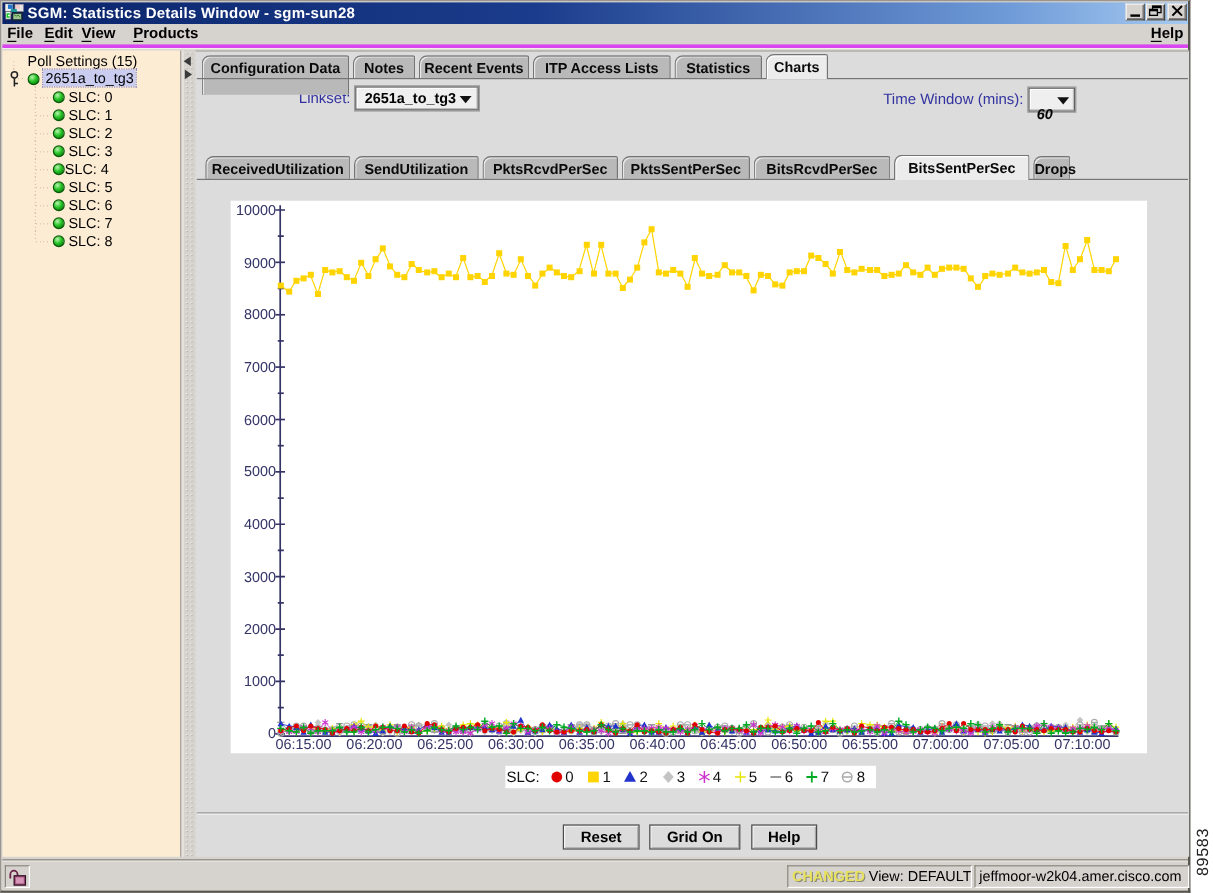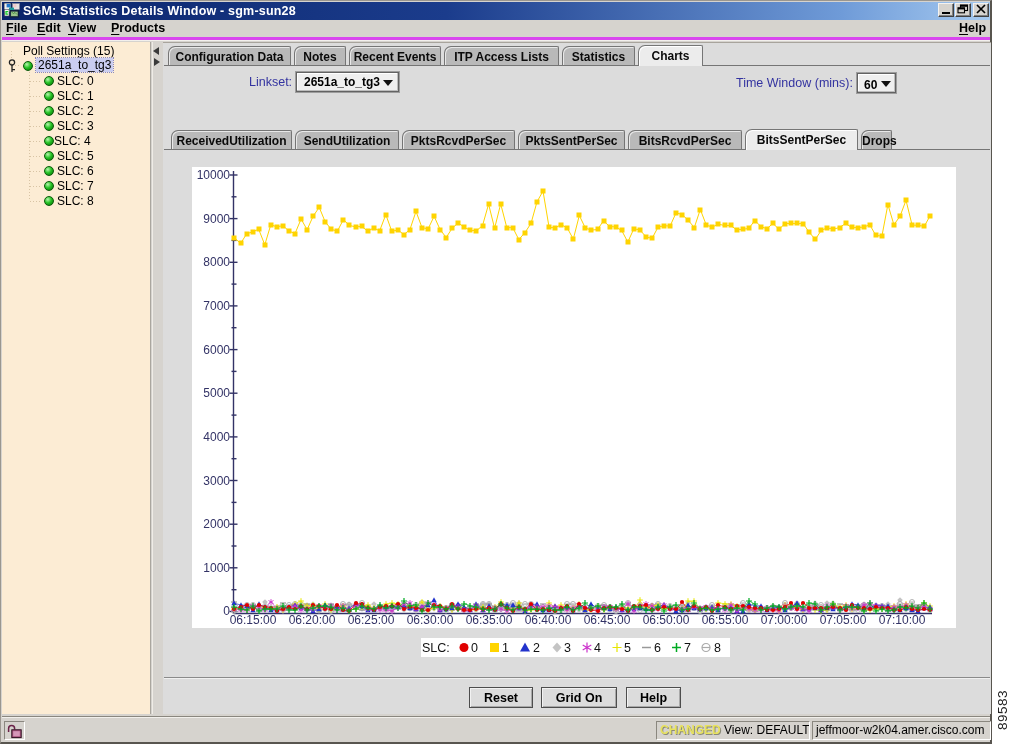--- a/index.html
+++ b/index.html
@@ -135,31 +135,31 @@
       <div class="trow" style="left:55px;top:122px;">SLC: 6</div>
       <div class="ball" style="left:42px;top:139px;"></div>
       <div class="trow" style="left:55px;top:137px;">SLC: 7</div>
       <div class="ball" style="left:42px;top:154px;"></div>
       <div class="trow" style="left:55px;top:152px;">SLC: 8</div>
     </div>
   <div id="split"></div>
   <div class="spArrL"></div>
   <div class="spArrR"></div>
   <div id="main"></div>
-  <div class="tab " style="left:167px;top:45px;width:123px;height:19px;">Configuration Data</div>
+  <div class="tab " style="left:167px;top:45px;width:123px;height:33px;">Configuration Data</div>
     <div class="tab " style="left:293px;top:45px;width:52px;height:19px;">Notes</div>
     <div class="tab " style="left:348px;top:45px;width:92px;height:19px;">Recent Events</div>
     <div class="tab " style="left:443px;top:45px;width:115px;height:19px;">ITP Access Lists</div>
     <div class="tab " style="left:561px;top:45px;width:73px;height:19px;">Statistics</div>
-    <div class="tab sel " style="left:637px;top:44px;width:65px;height:21px;">Charts</div>
+    <div class="tab sel " style="left:637px;top:44px;width:52px;height:21px;">Charts</div>
   <div class="strip" style="top:64px;"></div>
   <div class="lbl" style="left:248px;top:74px;">Linkset:</div>
   <div class="combo" style="left:295px;top:71px;width:103px;height:20px;padding:2px 0 0 7px;">2651a_to_tg3<span class="arr"></span></div>
   <div class="lbl" style="left:735px;top:75px;">Time Window (mins):</div>
-  <div class="combo" style="left:856px;top:72px;width:39px;height:20px;padding:4px 0 0 6px;">60<span class="arr" style="right:4px;"></span></div>
+  <div class="combo" style="left:856px;top:72px;width:39px;height:20px;padding:14px 0 0 6px;font-style:italic;">60<span class="arr" style="right:4px;"></span></div>
   <div class="tab " style="left:170px;top:129px;width:121px;height:19px;">ReceivedUtilization</div>
     <div class="tab " style="left:294px;top:129px;width:104px;height:19px;">SendUtilization</div>
     <div class="tab " style="left:401px;top:129px;width:113px;height:19px;">PktsRcvdPerSec</div>
     <div class="tab " style="left:517px;top:129px;width:107px;height:19px;">PktsSentPerSec</div>
     <div class="tab " style="left:627px;top:129px;width:114px;height:19px;">BitsRcvdPerSec</div>
     <div class="tab sel " style="left:744px;top:128px;width:113px;height:21px;">BitsSentPerSec</div>
     <div class="tab " style="left:860px;top:129px;width:31px;height:19px;">Drops</div>
   <div class="strip" style="top:148px;"></div>
   <svg class="chart" width="764" height="461" viewBox="0 0 764 461">
 <defs>

